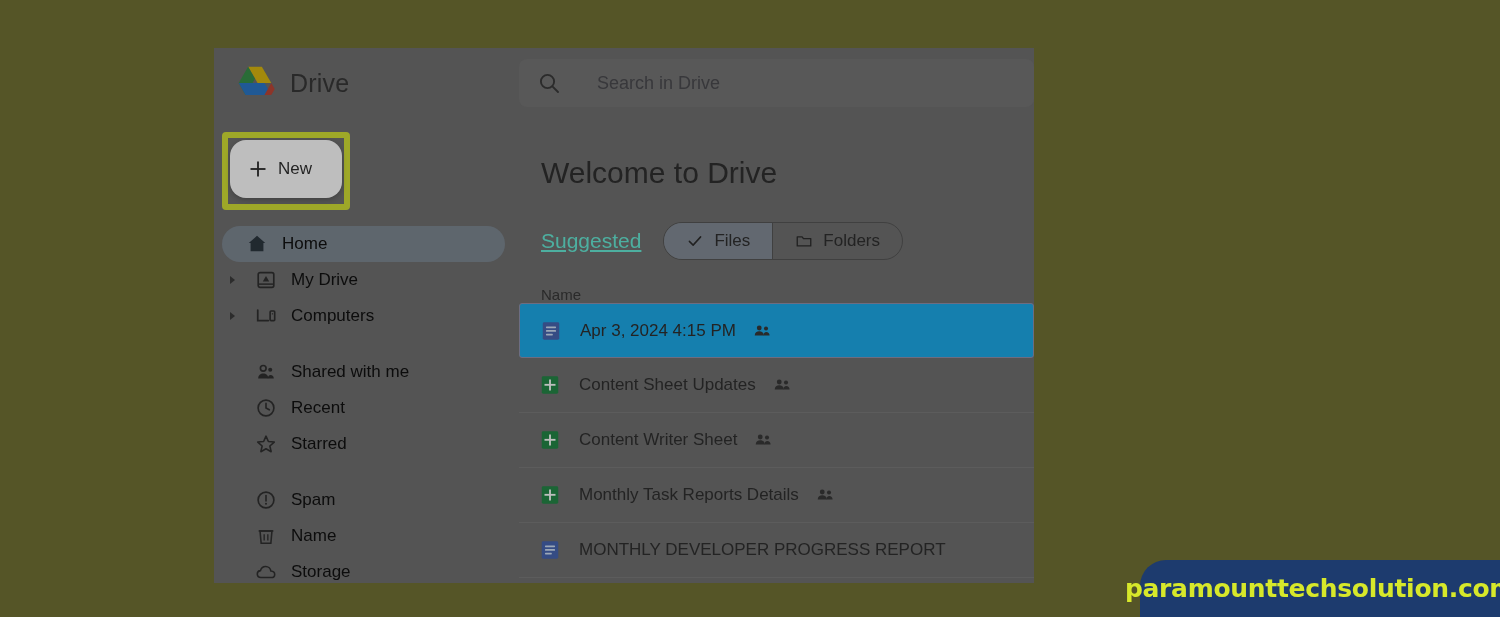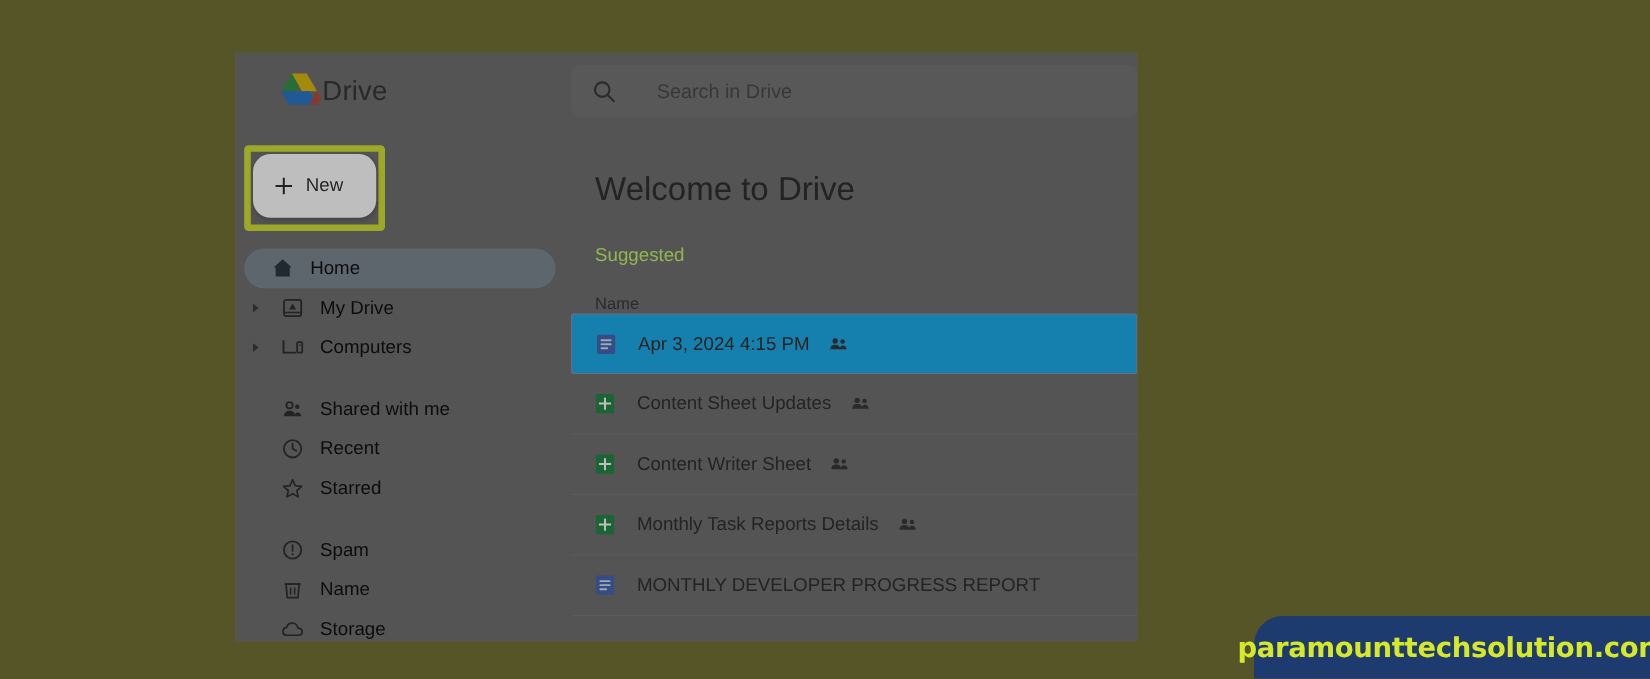--- a/index.html
+++ b/index.html
@@ -44,22 +44,22 @@
     height: 70px;
     display: flex;
     align-items: center;
     flex: 0 0 auto;
   }
 
   .brand {
     width: 305px;
     display: flex;
     align-items: center;
-    padding-left: 37px;
-    gap: 0;
+    padding-left: 20px;
+    gap: 14px;
   }
 
   .drive-logo { width: 42px; height: 36px; flex: 0 0 auto; }
 
   .brand-name {
     font-size: 25px;
     color: #2a2a2a;
     letter-spacing: 0.2px;
   }
 
@@ -191,22 +191,23 @@
 
   .filter-row {
     display: flex;
     align-items: center;
     gap: 22px;
     padding-left: 22px;
     margin-bottom: 26px;
   }
 
   .filter-label {
-    font-size: 17px;
-    color: #bef264;
+    font-size: 21px;
+    color: #5eead4;
+    text-decoration: underline;
   }
 
   .chip-group {
     display: flex;
     height: 38px;
     border: 1px solid #4b4b4b;
     border-radius: 19px;
     overflow: hidden;
   }
 
@@ -411,20 +412,34 @@
       </div>
     </div>
 
     <div class="main">
 
       <div class="page-title">Welcome to Drive</div>
 
       <div class="filter-row">
         <span class="filter-label">Suggested</span>
 
+        <div class="chip-group">
+          <div class="chip active">
+            <svg class="chip-icon" viewBox="0 0 24 24">
+              <path d="M4.5 12.5 L9.5 17.5 L19.5 6.5" fill="none" stroke="#1f1f1f" stroke-width="2" stroke-linecap="round" stroke-linejoin="round"></path>
+            </svg>
+            <span>Files</span>
+          </div>
+          <div class="chip">
+            <svg class="chip-icon" viewBox="0 0 24 24">
+              <path d="M3 6.5 L9.5 6.5 L11.3 8.8 L21 8.8 L21 18.5 L3 18.5 Z" fill="none" stroke="#1f1f1f" stroke-width="1.8" stroke-linejoin="round"></path>
+            </svg>
+            <span>Folders</span>
+          </div>
+        </div>
       </div>
 
       <div class="col-header">Name</div>
 
       <div class="file-list">
 
         <div class="file-row active">
           <svg class="file-icon" viewBox="0 0 24 24">
             <rect x="3" y="2.5" width="18" height="19" rx="1.6" fill="#3b5cad"></rect>
             <rect x="6.5" y="7" width="11" height="1.9" rx="0.7" fill="#cfe0f5"></rect>

